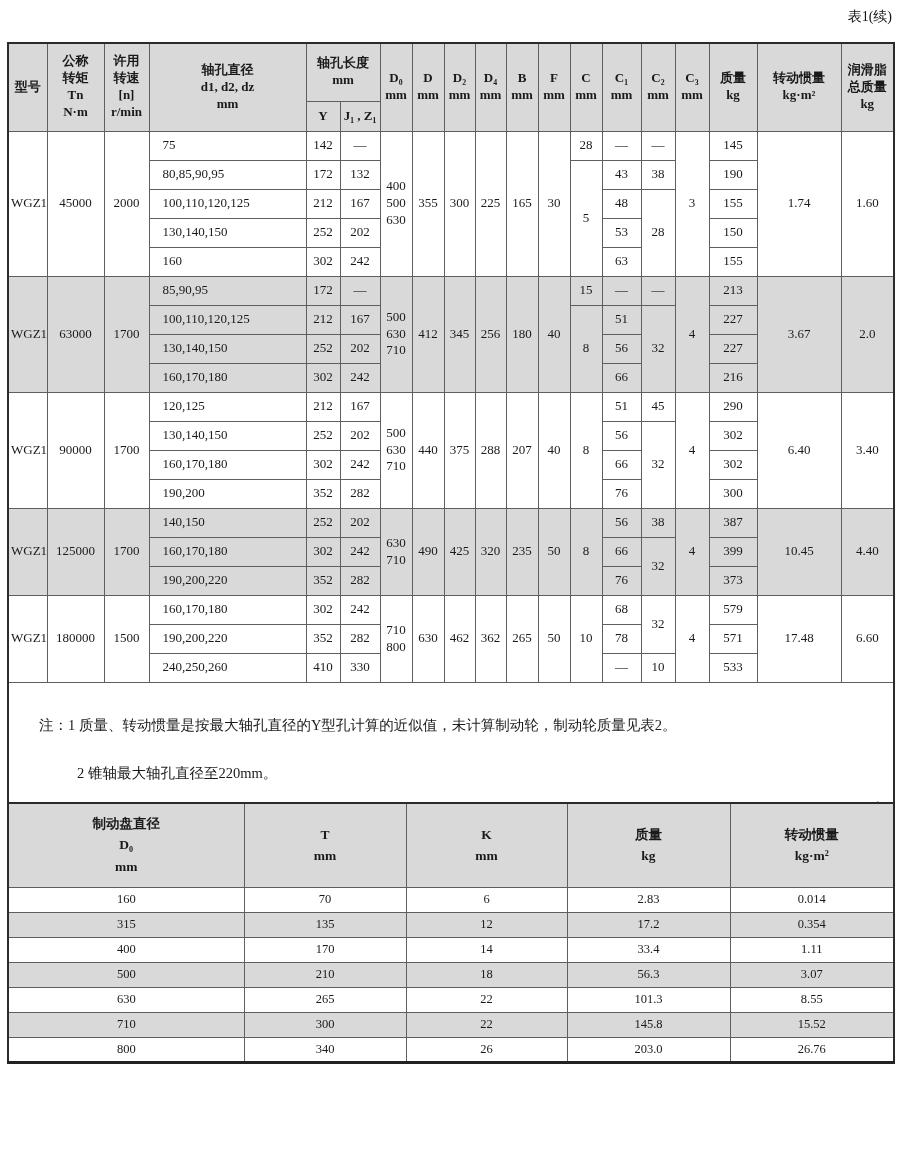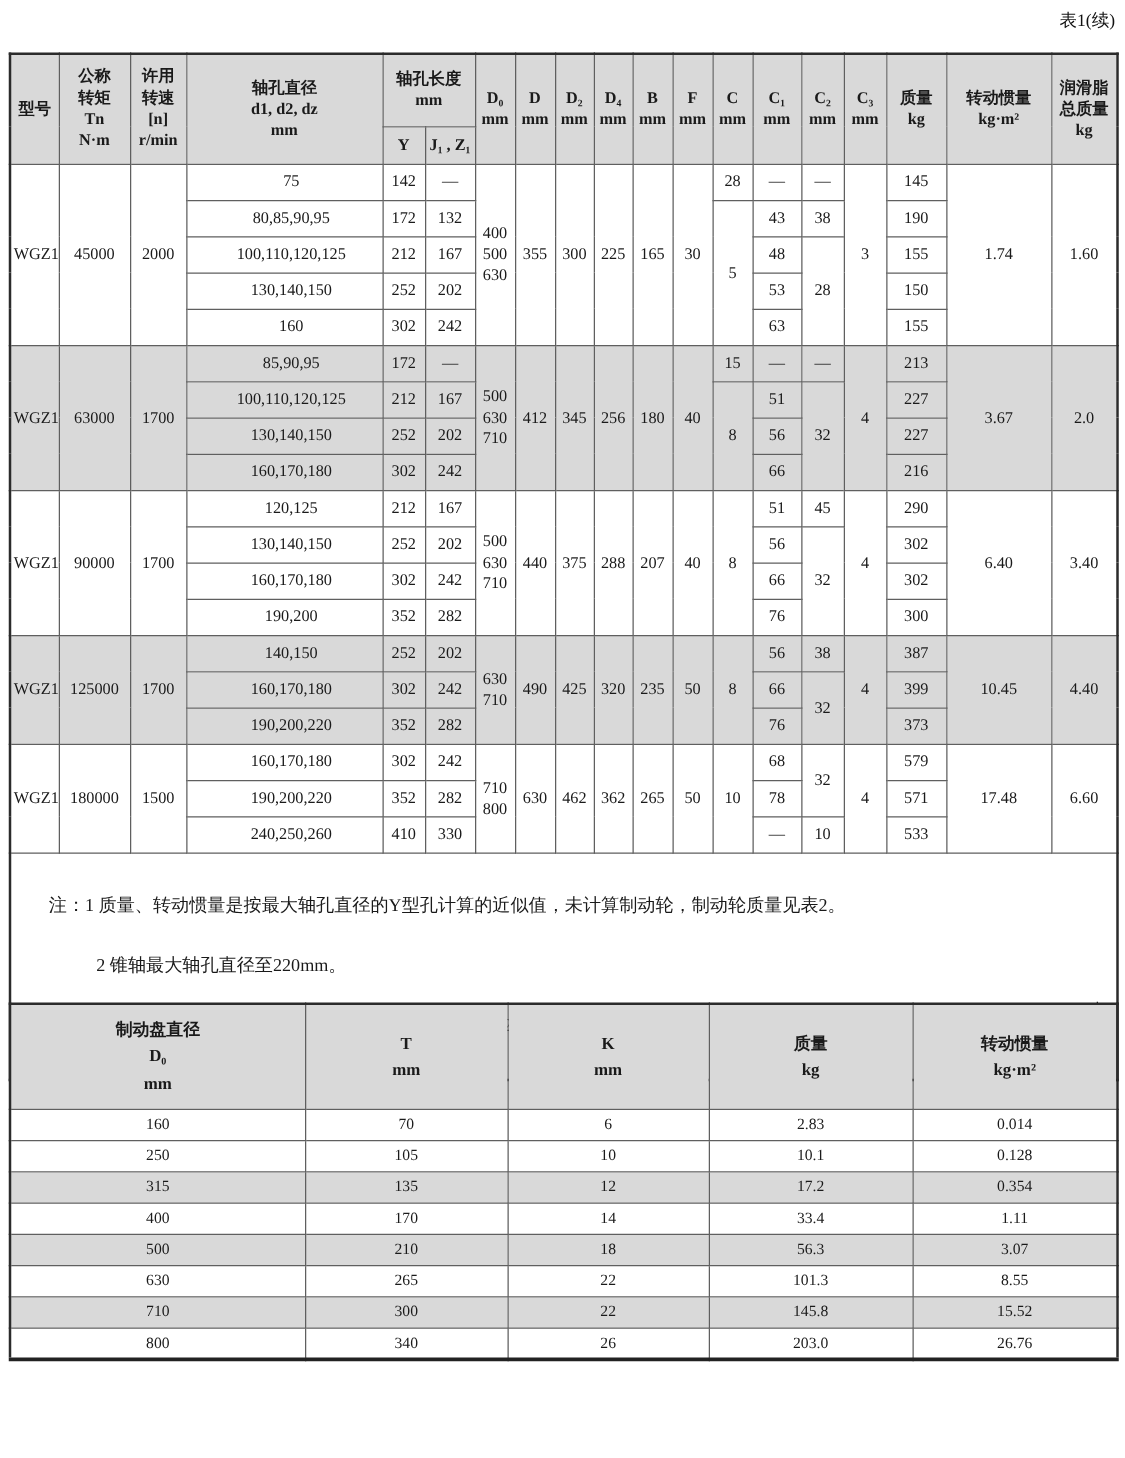--- a/index.html
+++ b/index.html
@@ -14,21 +14,21 @@
   td, th {
     border:1px solid #5f5f5f; text-align:center; vertical-align:middle;
     white-space:pre-line; padding:0 2px; font-size:13px; line-height:1.3;
     overflow:hidden; font-weight:normal; background:#ffffff;
   }
   th { font-weight:bold; background:#d9d9d9; }
   tr.shaded td { background:#d9d9d9; }
   #t1-head tr:first-child { height:58px; }
   #t1-head tr:nth-child(2) { height:30px; }
   #t1-body tr { height:29px; }
-  td.bore { text-align:center; padding-left:13px; }
+  td.bore { text-align:left; padding-left:13px; }
   .notes-cell {
     text-align:left; vertical-align:top; height:106px;
     padding:10px 6px 8px 30px; background:#ffffff; font-size:14.5px;
   }
   .note-line { line-height:2.0; white-space:normal; }
   .note-indent { padding-left:38px; }
   #table2 thead tr { height:84px; }
   #table2 thead th { font-size:13.5px; line-height:1.6; }
   #t2-body tr { height:25px; }
   #t2-body td { font-size:12.5px; }
@@ -369,27 +369,20 @@
         </tr>
       </thead>
     <tbody id="t2-body">
         <tr>
           <td>160</td>
           <td>70</td>
           <td>6</td>
           <td>2.83</td>
           <td>0.014</td>
         </tr>
-        <tr>
-          <td>250</td>
-          <td>105</td>
-          <td>10</td>
-          <td>10.1</td>
-          <td>0.128</td>
-        </tr>
         <tr class="shaded">
           <td>315</td>
           <td>135</td>
           <td>12</td>
           <td>17.2</td>
           <td>0.354</td>
         </tr>
         <tr>
           <td>400</td>
           <td>170</td>

